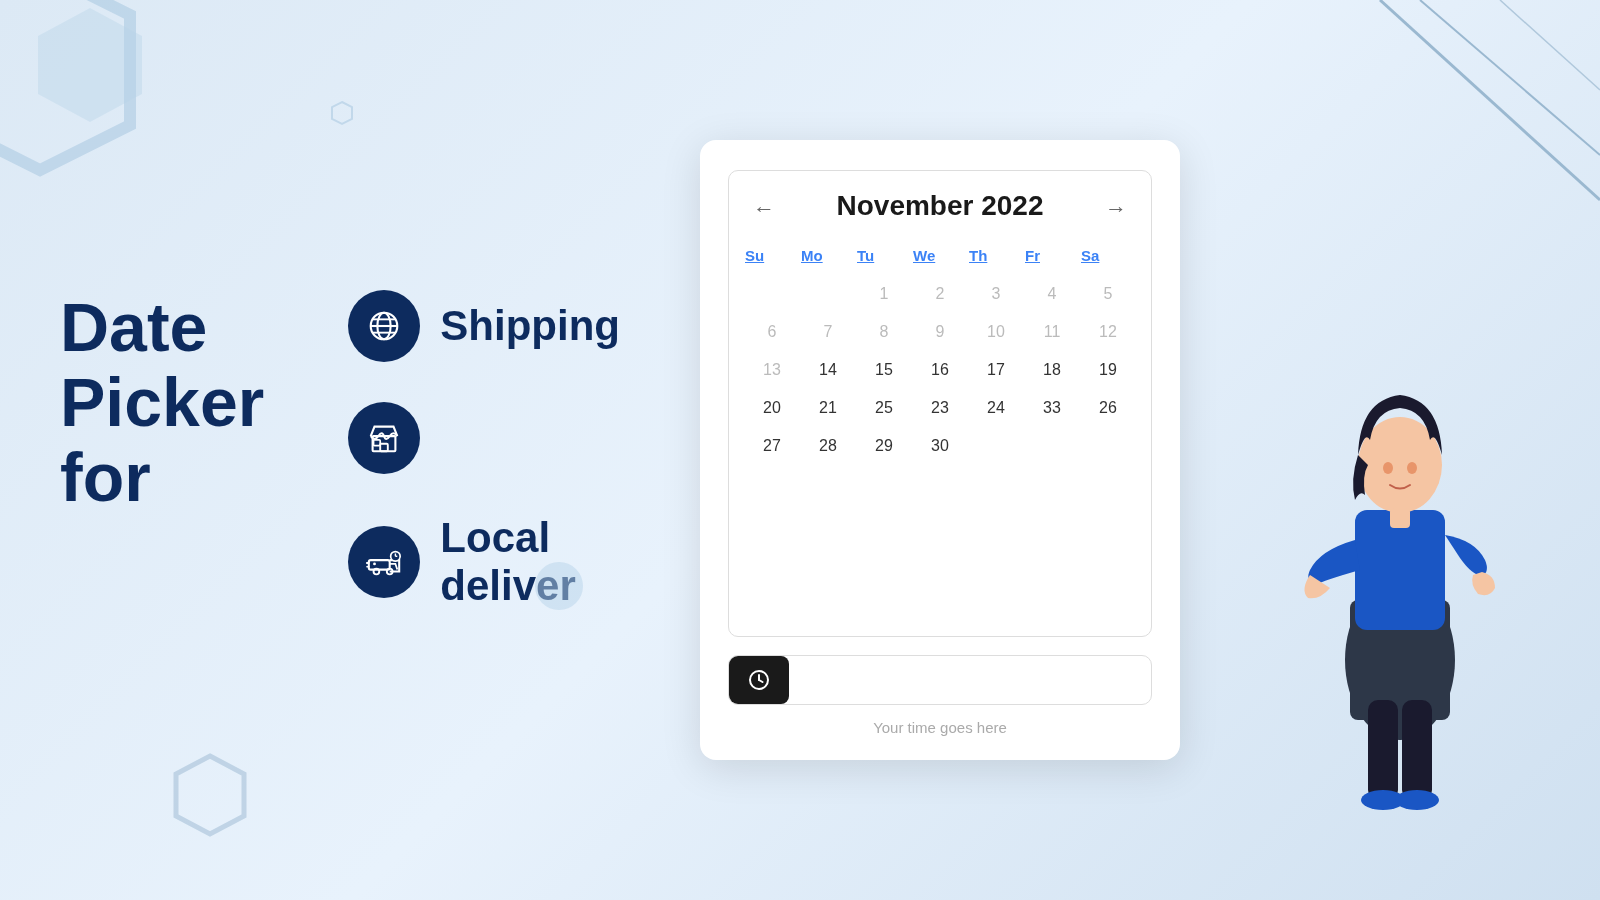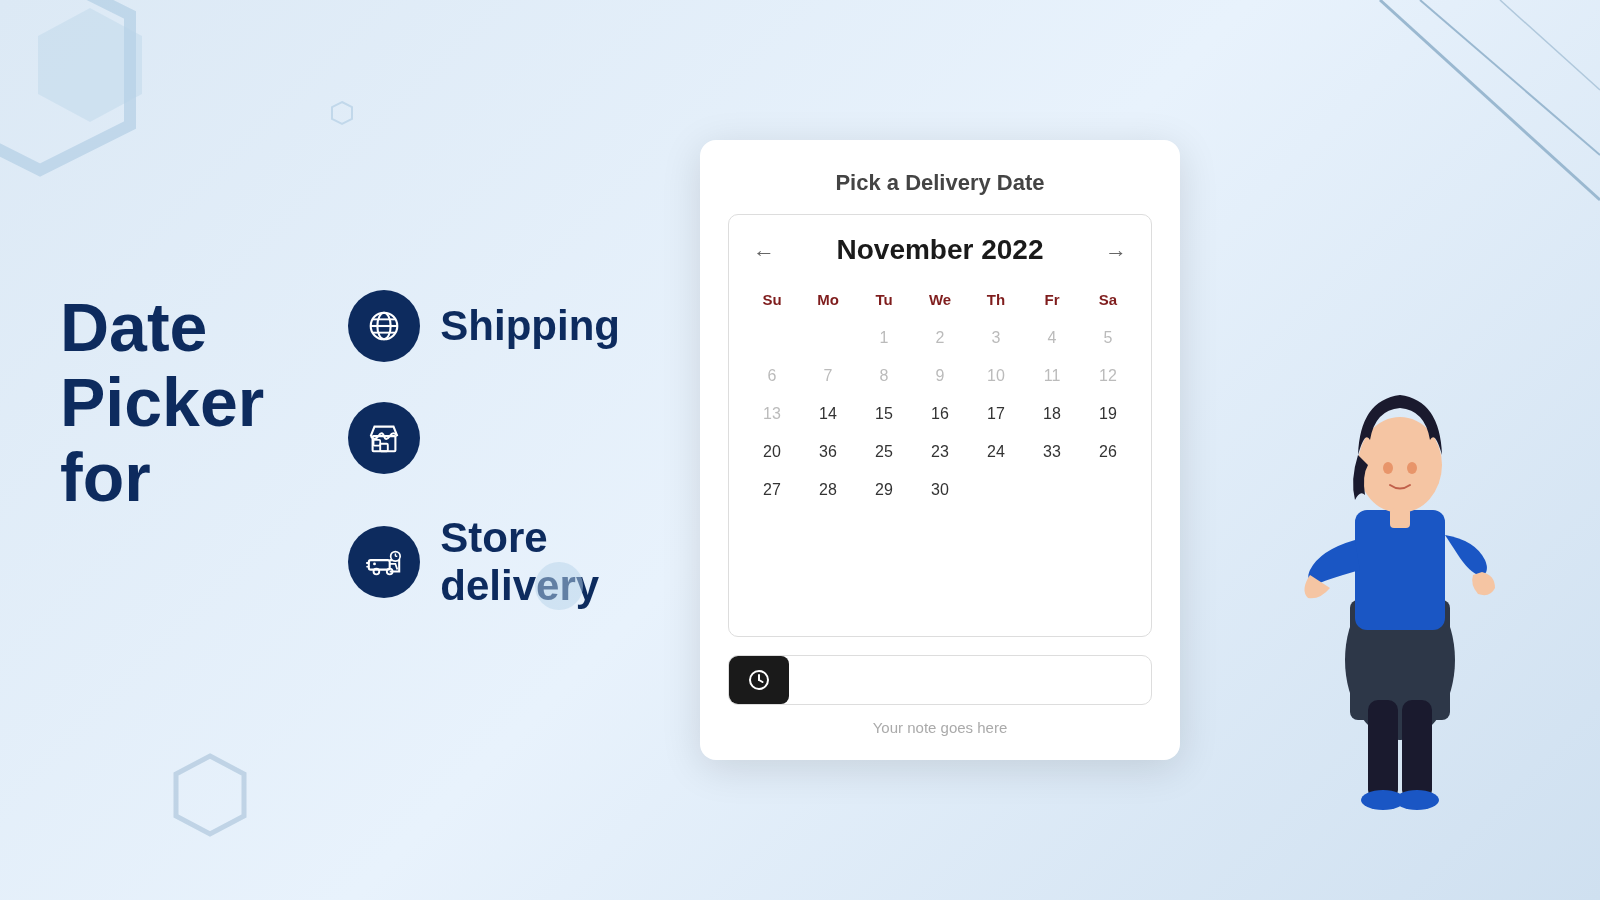--- a/index.html
+++ b/index.html
@@ -162,25 +162,25 @@
       color: #1a1a1a;
     }
 
     .calendar-grid {
       display: grid;
       grid-template-columns: repeat(7, 1fr);
       gap: 2px;
     }
 
     .day-header {
-      text-align: center;
       font-size: 15px;
       font-weight: 600;
-      color: #7f1d1d;
+      color: #3b82f6;
       padding: 6px 0 10px;
+      text-decoration: underline;
     }
 
     .day-cell {
       text-align: center;
       padding: 9px 4px;
       font-size: 16px;
       color: #bbb;
       border-radius: 6px;
       cursor: default;
     }
@@ -323,30 +323,29 @@
             <path d="M4 21 L2 21" stroke="white" stroke-width="2" stroke-linecap="round"></path>
             <circle cx="10" cy="22" r="1.5" fill="white"></circle>
             <path d="M2 25 L4 25" stroke="white" stroke-width="1.5" stroke-linecap="round"></path>
             <path d="M26 22 L32 22 L34 28" stroke="white" stroke-width="1.8"></path>
 
             <circle cx="32" cy="14" r="5" stroke="white" stroke-width="1.8" fill="#0d2b5e"></circle>
             <line x1="32" y1="11" x2="32" y2="14" stroke="white" stroke-width="1.5"></line>
             <line x1="32" y1="14" x2="34" y2="14" stroke="white" stroke-width="1.5"></line>
           </svg>
         </div>
-        <span class="feature-label">Store delivery</span>
+        <span class="feature-label">Local deliver</span>
       </div>
 
     </div>
   </div>
 
   <div class="center-panel">
     <div class="calendar-card">
 
-      <div class="card-title">Pick a Delivery Date</div>
 
       <div class="calendar-container">
         <div class="calendar-header">
           <button class="nav-btn">←</button>
           <span class="month-year">November 2022</span>
           <button class="nav-btn">→</button>
         </div>
 
         <div class="calendar-grid">
 
@@ -376,21 +375,21 @@
 
           <div class="day-cell">13</div>
           <div class="day-cell active">14</div>
           <div class="day-cell active">15</div>
           <div class="day-cell active">16</div>
           <div class="day-cell active">17</div>
           <div class="day-cell active">18</div>
           <div class="day-cell active">19</div>
 
           <div class="day-cell active">20</div>
-          <div class="day-cell active">36</div>
+          <div class="day-cell active">21</div>
           <div class="day-cell active">25</div>
           <div class="day-cell active">23</div>
           <div class="day-cell active">24</div>
           <div class="day-cell active">33</div>
           <div class="day-cell active">26</div>
 
           <div class="day-cell active">27</div>
           <div class="day-cell active">28</div>
           <div class="day-cell active">29</div>
           <div class="day-cell active">30</div>
@@ -403,21 +402,21 @@
       <div class="time-select-row">
         <button class="time-btn">
           <svg width="24" height="24" viewBox="0 0 24 24" fill="none" xmlns="http://www.w3.org/2000/svg">
             <circle cx="12" cy="12" r="9" stroke="white" stroke-width="2"></circle>
             <line x1="12" y1="7" x2="12" y2="12" stroke="white" stroke-width="2" stroke-linecap="round"></line>
             <line x1="12" y1="12" x2="15.5" y2="14" stroke="white" stroke-width="2" stroke-linecap="round"></line>
           </svg>
         </button>
       </div>
 
-      <div class="note-text">Your note goes here</div>
+      <div class="note-text">Your time goes here</div>
 
     </div>
   </div>
 
   <div class="right-panel">
     <svg class="person-figure" viewBox="0 0 220 560" fill="none" xmlns="http://www.w3.org/2000/svg">
 
       <ellipse cx="110" cy="380" rx="55" ry="80" fill="#2d3748"></ellipse>
       <rect x="60" y="320" width="100" height="120" rx="8" fill="#2d3748"></rect>
 

